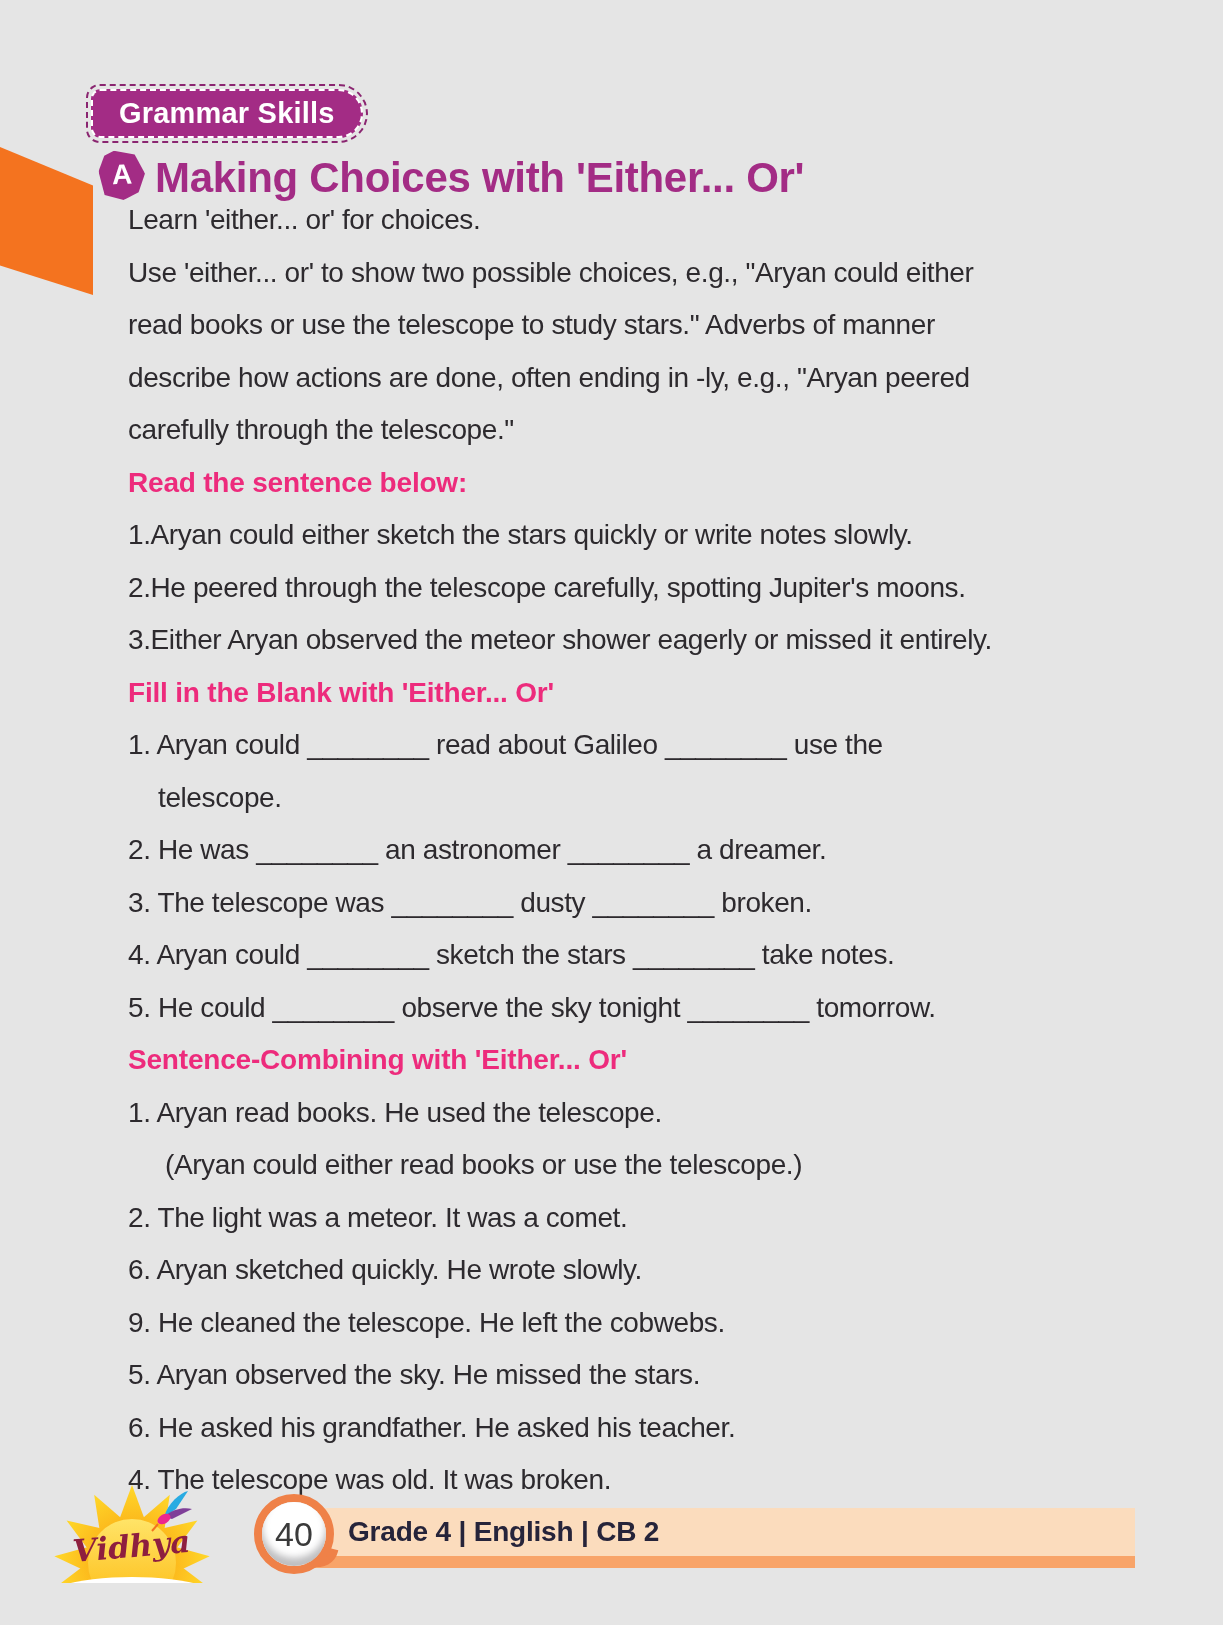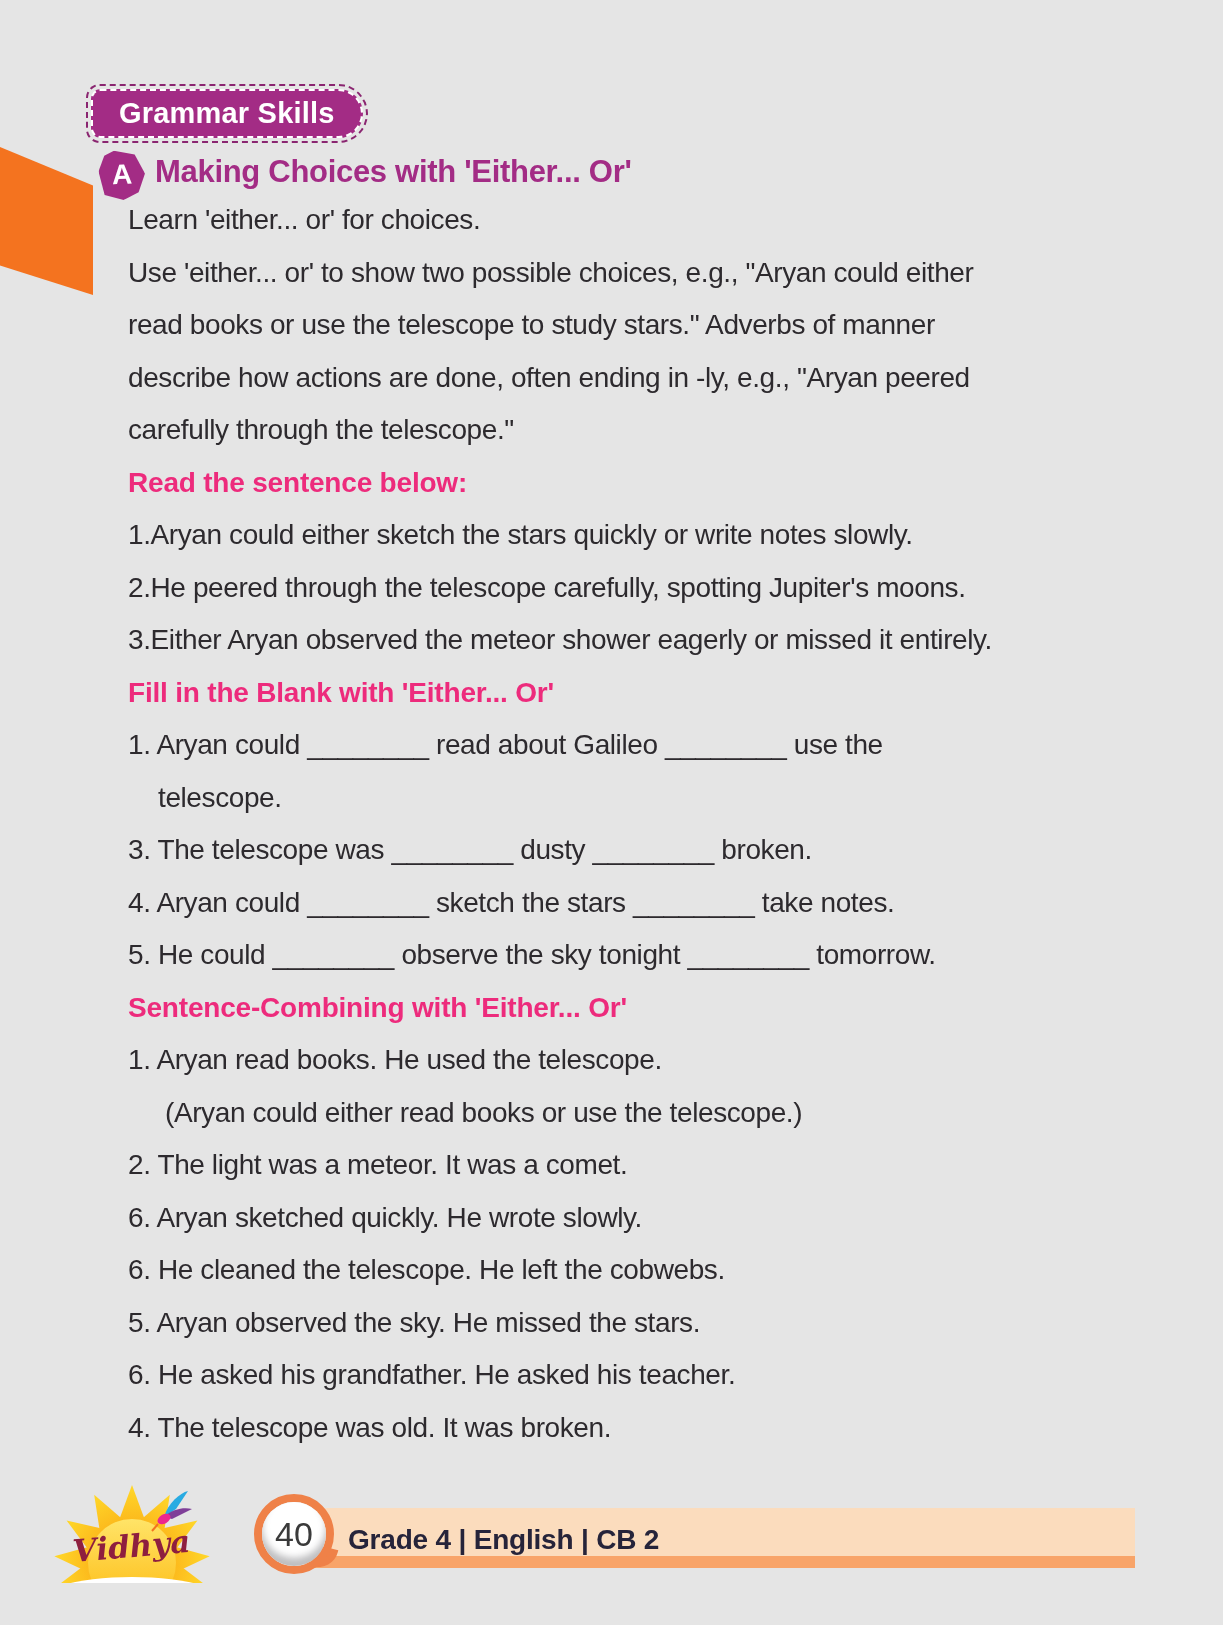--- a/index.html
+++ b/index.html
@@ -23,42 +23,42 @@
   }
   
   .title-row{position:absolute;left:99px;top:150px;display:flex;align-items:flex-start;}
   .a-blob{
     position:relative;width:46px;height:50px;background:#a32c85;transform:rotate(-6deg);
     clip-path:polygon(38% 0%,82% 12%,100% 52%,82% 88%,48% 100%,8% 86%,0% 38%,16% 8%);
     display:flex;align-items:center;justify-content:center;flex:0 0 auto;
   }
   .a-blob span{color:#ffffff;font-weight:bold;font-size:28px;transform:rotate(4deg);}
   .title-text{
-    margin-left:10px;margin-top:4px;color:#a32c85;font-weight:bold;font-size:31px;letter-spacing:-.3px;
+    margin-left:10px;margin-top:4px;color:#a32c85;font-weight:bold;font-size:42px;letter-spacing:-.3px;
   }
   
   .flow{
     position:absolute;left:128px;top:194px;width:1030px;
     font-size:28px;letter-spacing:-.4px;line-height:52.5px;
   }
   .line{white-space:nowrap;}
   .pink{color:#ed2b7c;font-weight:bold;letter-spacing:-.2px;}
   .cont{padding-left:30px;}
   .cont2{padding-left:37px;}
   
   .footer-bar{
     position:absolute;left:302px;top:1508px;width:833px;height:60px;
     background:#fbdcbd;border-radius:26px 0 0 26px;
   }
   .footer-strip{
     position:absolute;left:0;bottom:0;width:100%;height:12px;background:#f8a469;
     border-radius:0 0 0 26px;
   }
   .footer-caption{
-    position:absolute;left:46px;top:8px;height:48px;line-height:48px;
+    position:absolute;left:46px;top:0;height:48px;line-height:48px;
     color:#26243a;font-weight:bold;font-size:28px;letter-spacing:-.2px;white-space:nowrap;
   }
   .circle-ring{
     position:absolute;left:254px;top:1494px;width:80px;height:80px;border-radius:50%;
     border:8px solid #ef8148;box-sizing:border-box;
   }
   .circle-tail{
     position:absolute;left:312px;top:1547px;width:24px;height:22px;background:#ef8148;
     border-radius:0 0 90% 10%;transform:rotate(14deg);
   }
@@ -96,30 +96,31 @@
     <div class="line">carefully through the telescope."</div>
 
     <div class="line pink">Read the sentence below:</div>
     <div class="line">1.Aryan could either sketch the stars quickly or write notes slowly.</div>
     <div class="line">2.He peered through the telescope carefully, spotting Jupiter's moons.</div>
     <div class="line">3.Either Aryan observed the meteor shower eagerly or missed it entirely.</div>
 
     <div class="line pink">Fill in the Blank with 'Either... Or'</div>
     <div class="line">1. Aryan could ________ read about Galileo ________ use the</div>
     <div class="line cont">telescope.</div>
+    <div class="line">2. He was ________ an astronomer ________ a dreamer.</div>
     <div class="line">3. The telescope was ________ dusty ________ broken.</div>
     <div class="line">4. Aryan could ________ sketch the stars ________ take notes.</div>
     <div class="line">5. He could ________ observe the sky tonight ________ tomorrow.</div>
 
     <div class="line pink">Sentence-Combining with 'Either... Or'</div>
     <div class="line">1. Aryan read books. He used the telescope.</div>
     <div class="line cont2">(Aryan could either read books or use the telescope.)</div>
     <div class="line">2. The light was a meteor. It was a comet.</div>
     <div class="line">6. Aryan sketched quickly. He wrote slowly.</div>
-    <div class="line">6. He cleaned the telescope. He left the cobwebs.</div>
+    <div class="line">9. He cleaned the telescope. He left the cobwebs.</div>
     <div class="line">5. Aryan observed the sky. He missed the stars.</div>
     <div class="line">6. He asked his grandfather. He asked his teacher.</div>
     <div class="line">4. The telescope was old. It was broken.</div>
   </div>
 
   <div class="footer-bar">
     <div class="footer-caption">Grade 4 | English | CB 2</div>
     <div class="footer-strip"></div>
   </div>
   <div class="circle-tail"></div>

